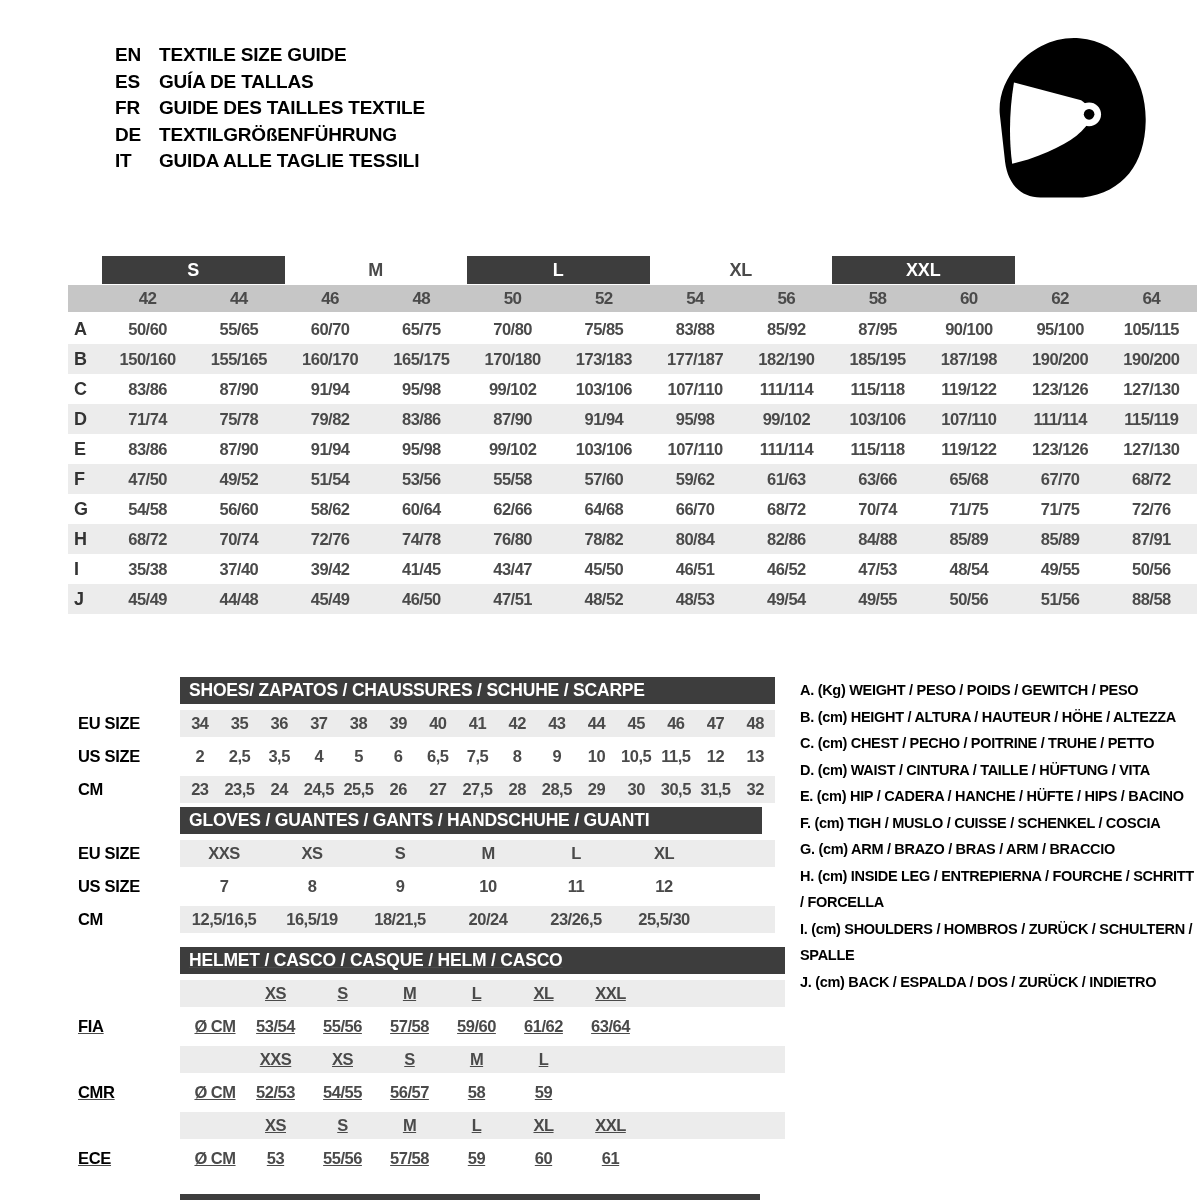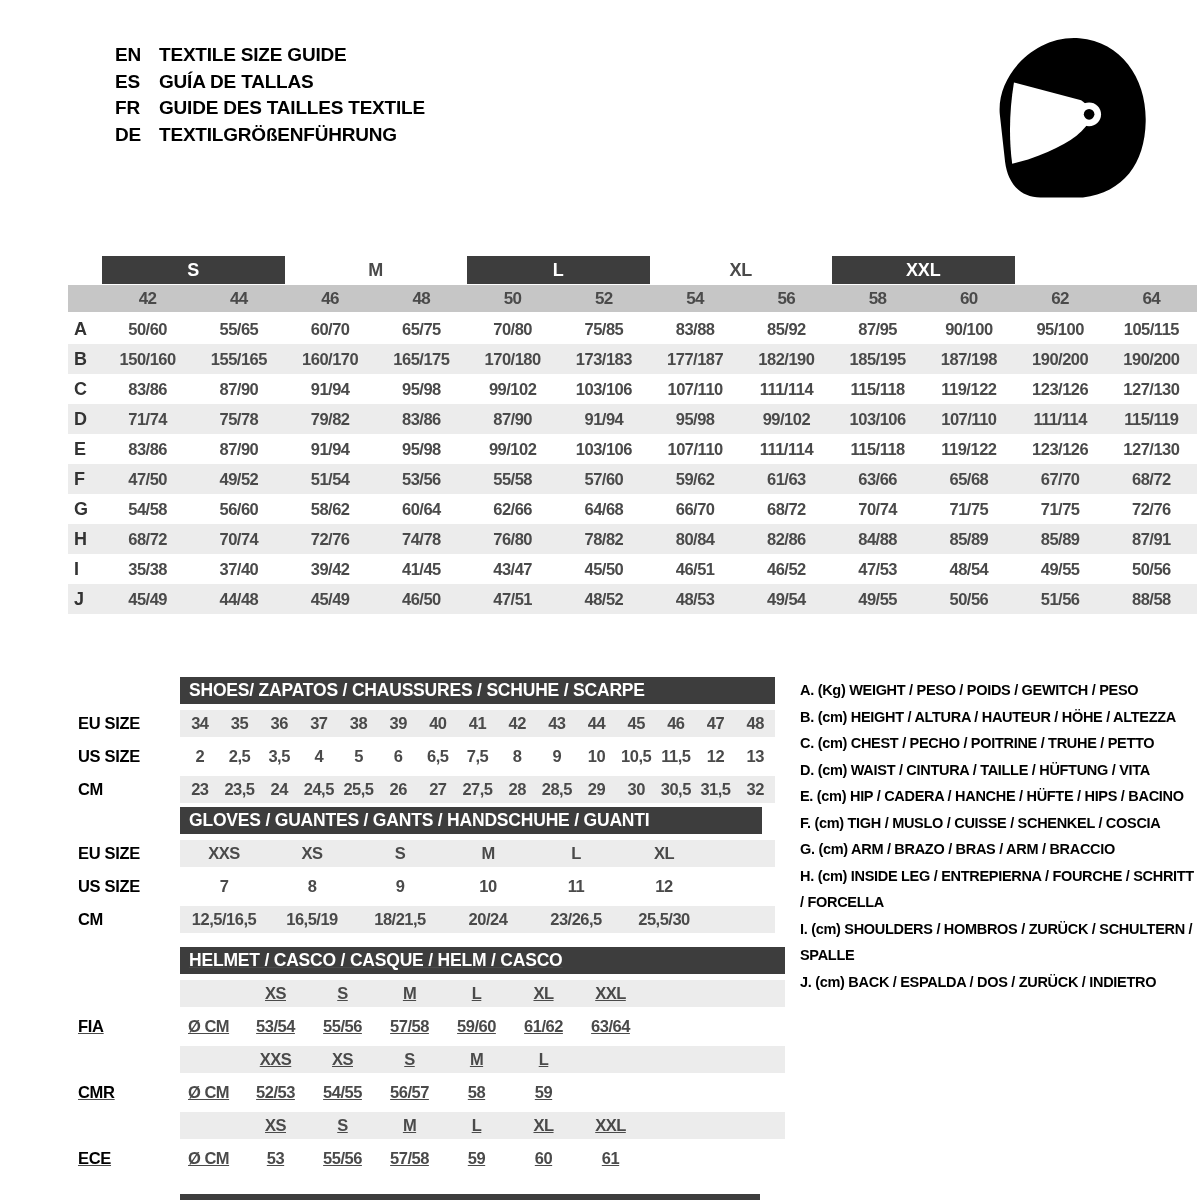--- a/index.html
+++ b/index.html
@@ -44,21 +44,21 @@
   .helmet-sec .sec-line{grid-template-columns:112px 605px;}
   .sec-label{font-size:16.5px;color:var(--heading-text);padding-left:10px;letter-spacing:-0.3px;}
   .sec-title{background:var(--bar-dark);color:var(--title-text);font-size:17.5px;line-height:27px;height:27px;
              padding-left:9px;letter-spacing:-0.2px;white-space:nowrap;}
   .gloves-sec .sec-title{width:582px;}
   .sec-grid{display:grid;height:27px;align-items:center;}
   .sec-grid.shade{background:var(--stripe-gray);}
   .shoes-grid{grid-template-columns:repeat(15,1fr);width:595px;}
   .gloves-grid{grid-template-columns:repeat(6,88px);width:595px;justify-content:start;}
   .helmet-grid{grid-template-columns:62px repeat(6,67px);width:605px;justify-content:start;}
-  .cell.unit{text-align:left;padding-left:8px;}
+  .cell.unit{text-align:center;padding-left:8px;}
 
   
   .legend{position:absolute;left:800px;top:677px;width:400px;}
   .legend-line{font-size:14.5px;line-height:26.5px;color:var(--heading-text);letter-spacing:-0.3px;}
 
   
   .cutoff-bar{position:absolute;left:180px;top:1194px;width:580px;height:6px;background:var(--bar-dark);}
 </style>
 </head>
 <body>
@@ -74,20 +74,24 @@
         <span class="lang-code">ES</span>
         <span class="lang-label">GUÍA DE TALLAS</span>
       </div>
       <div class="lang-row">
         <span class="lang-code">FR</span>
         <span class="lang-label">GUIDE DES TAILLES TEXTILE</span>
       </div>
       <div class="lang-row">
         <span class="lang-code">DE</span>
         <span class="lang-label">TEXTILGRÖßENFÜHRUNG</span>
+      </div>
+      <div class="lang-row">
+        <span class="lang-code">IT</span>
+        <span class="lang-label">GUIDA ALLE TAGLIE TESSILI</span>
       </div>
     </div>
 
   <svg class="helmet-icon" viewBox="0 0 200 190" aria-hidden="true">
     <path fill="#000" d="M114 6 C162 10 190 52 189 100 C188 148 164 180 118 186 L70 186 C47 186 33 170 30 146 L24 92 C20 48 64 2 114 6 Z"></path>
     <path fill="#fff" d="M40 56 L116 76 C127 83 129 95 121 106 C110 120 88 132 56 143 L38 148 C34 118 35 86 40 56 Z"></path>
     <circle cx="125" cy="92" r="13.5" fill="#fff"></circle>
     <circle cx="125" cy="92" r="6" fill="#000"></circle>
   </svg>
 

